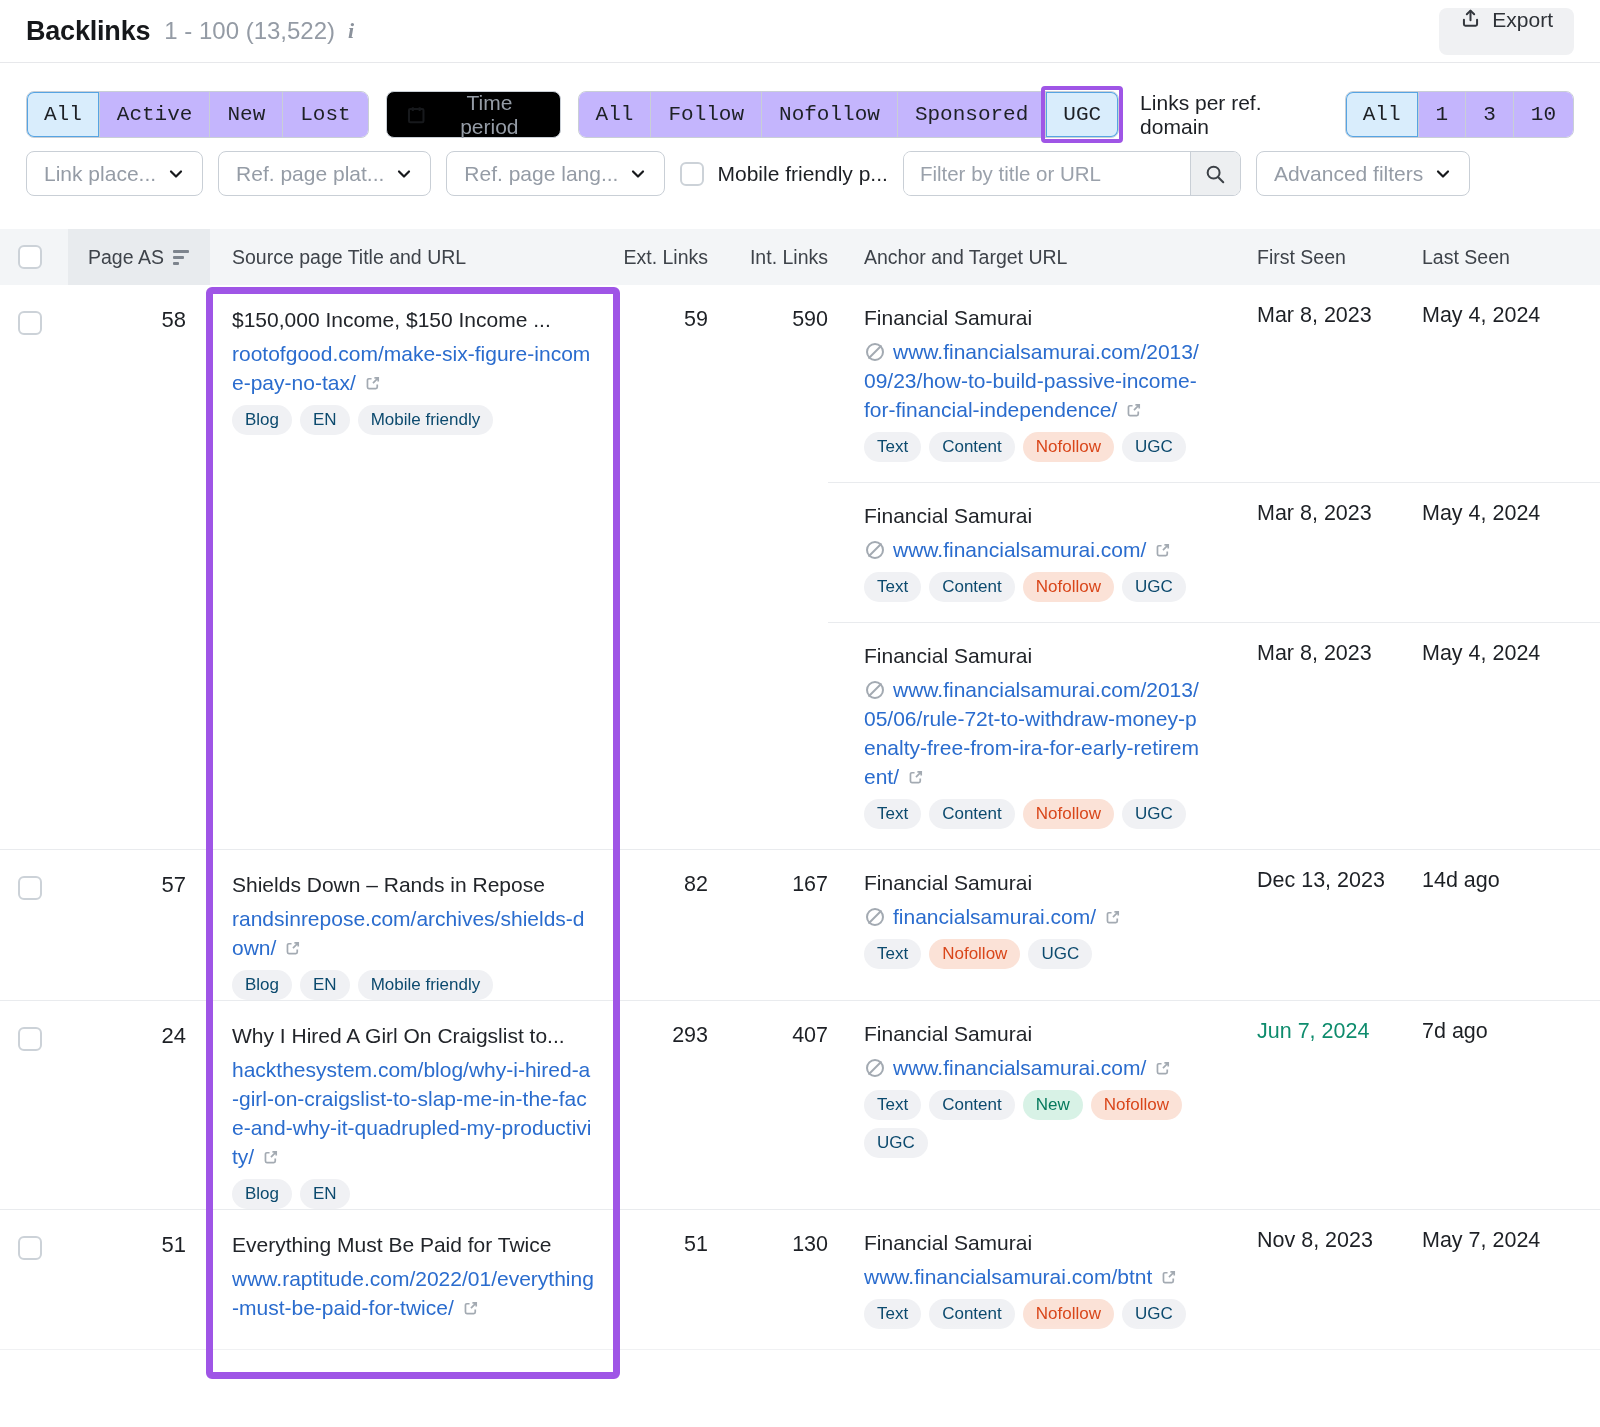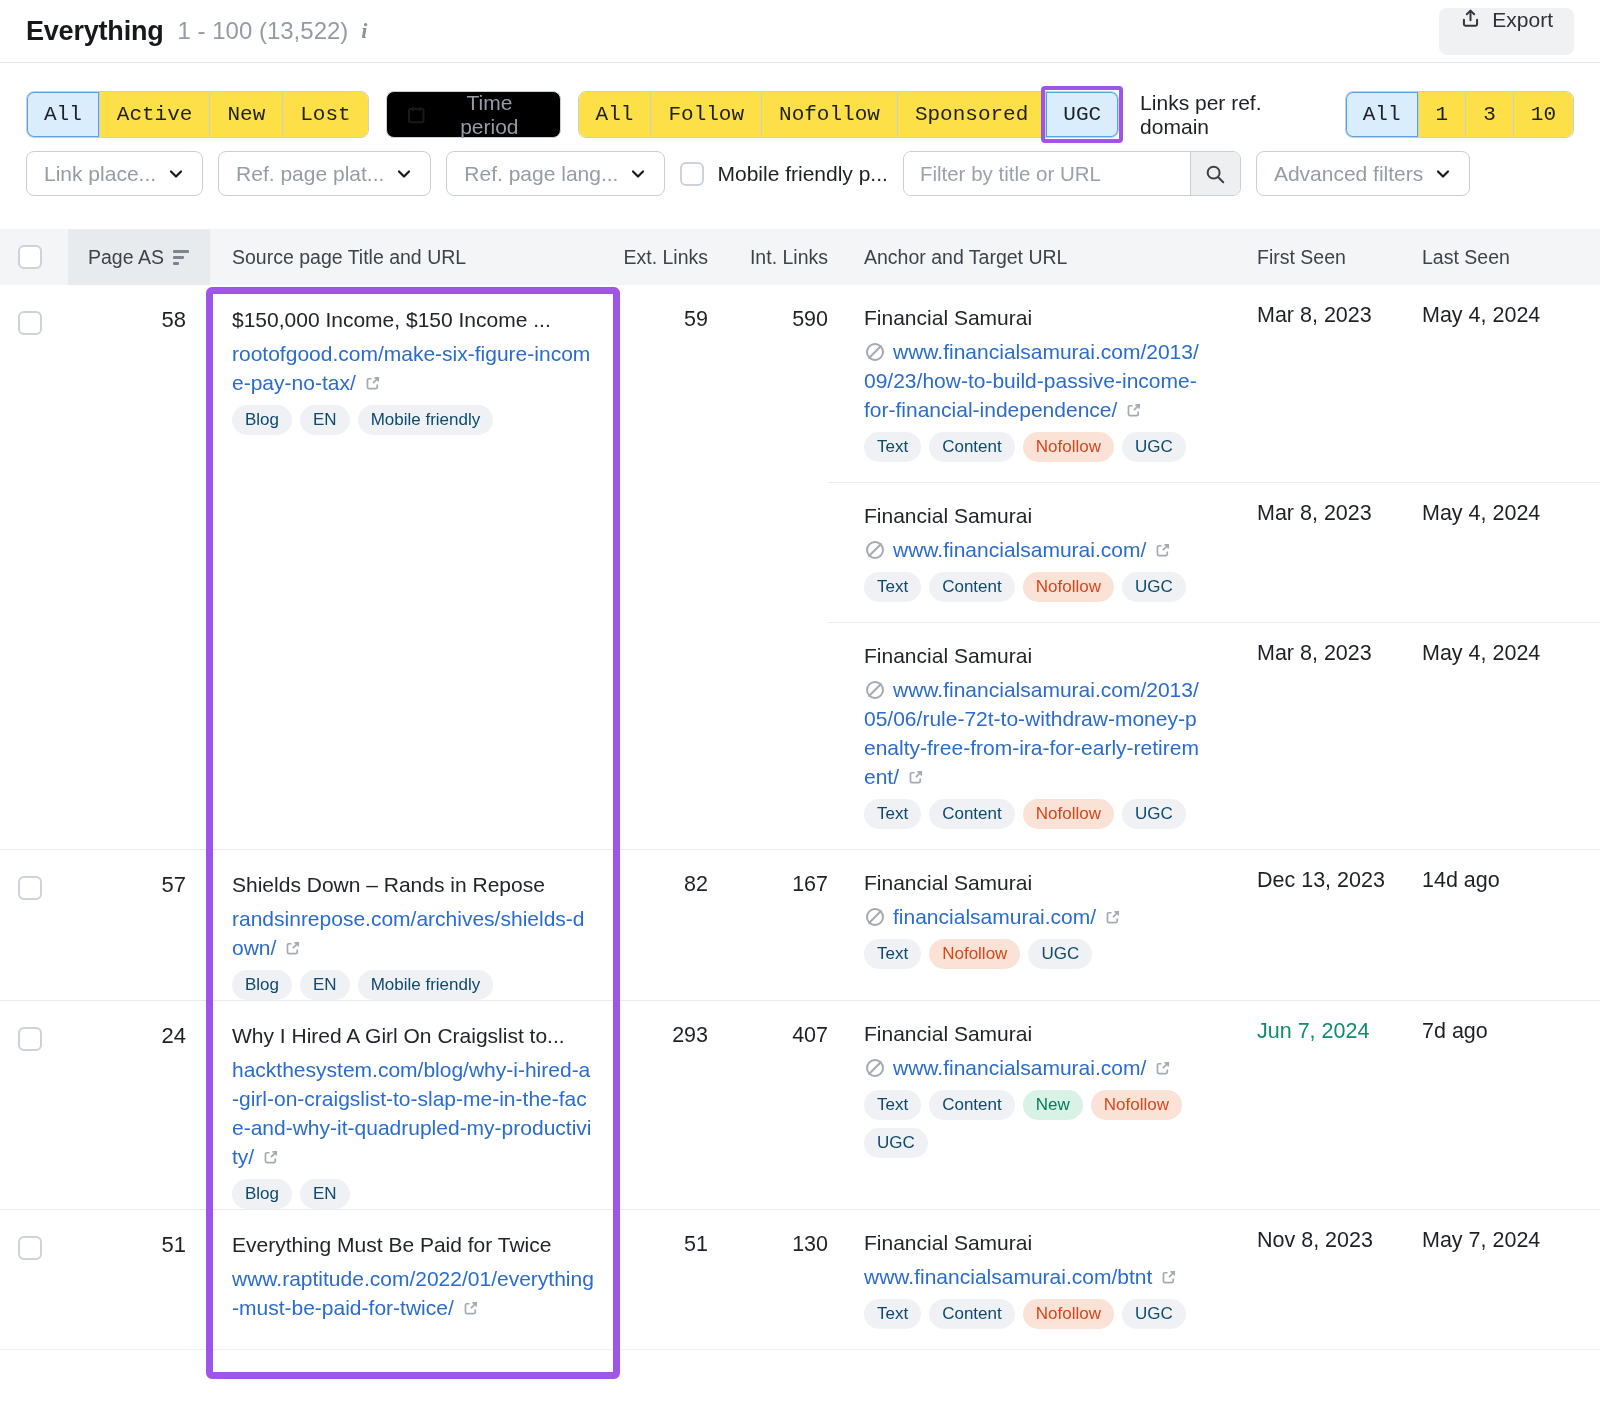--- a/index.html
+++ b/index.html
@@ -22,21 +22,21 @@
     font-size:21px; color:#2e3238; font-family:inherit; cursor:pointer; }
   .hr { height:1px; background:#e7e8eb; }
 
   
   .filters { padding:0 26px; }
   .frow1 { margin-top:28px; display:flex; align-items:center; gap:17px; height:47px; }
   .frow2 { margin-top:13px; display:flex; align-items:center; gap:15px; height:45px; }
   .seg-group { display:flex; align-items:stretch; height:47px; border:1px solid #c9cfd6;
     border-radius:8px; background:#fff;font-family:Liberation Mono, monospace; }
   .seg { display:flex; align-items:center; padding:0 17px; font-size:21px; color:#1d2025;
-    background:#fde047; border:none; border-left:1px solid #c9cfd6; font-family:inherit;
+    background:#c4b5fd; border:none; border-left:1px solid #c9cfd6; font-family:inherit;
     position:relative; cursor:pointer; }
   .seg:first-child { border-left:none; border-radius:7px 0 0 7px; }
   .seg:last-child  { border-radius:0 7px 7px 0; }
   .seg.selected { background:#d9edfc; box-shadow: inset 0 0 0 1px #56a4e3; }
   .seg.annotated::after { content:""; position:absolute; inset:-6px -5px;
     border:4px solid #9f55e6; border-radius:4px; pointer-events:none; z-index:11; }
   .btn-outline { display:flex; align-items:center; gap:12px; height:47px; padding:0 19px;
     border:1px solid #c9cfd6; border-radius:8px; background:#000000; font-size:21px;
     color:#959ca6; font-family:inherit; cursor:pointer; }
   .lpd-label { font-size:21px; color:#1d2025; margin:0 4px; }
@@ -103,21 +103,21 @@
     pointer-events:none;
     background:linear-gradient(to bottom, rgba(255,255,255,0) 0%,
       rgba(255,255,255,0.72) 60%, rgba(255,255,255,0.85) 100%); }
   .anno-source { position:absolute; left:206px; top:287px; width:414px; height:1092px;
     border:7px solid #9f55e6; border-radius:6px; z-index:10; pointer-events:none; }
 </style>
 </head>
 <body>
 
 <div class="topbar">
-  <span class="title">Everything</span>
+  <span class="title">Backlinks</span>
   <span class="range">1 - 100 (13,522)</span>
   <span class="info-ic">i</span>
   <button class="export-btn">
     <svg width="21" height="21" viewBox="0 0 24 24" fill="none" stroke="#33373d" stroke-width="2.3" stroke-linecap="round" stroke-linejoin="round">
       <path d="M12 14V3.5"></path>
         <path d="M7.8 7.2L12 3l4.2 4.2"></path>
       <path d="M4.5 13.5v5.2c0 .9.7 1.6 1.6 1.6h11.8c.9 0 1.6-.7 1.6-1.6v-5.2"></path>
     </svg>
     <span>Export</span>
   </button>

